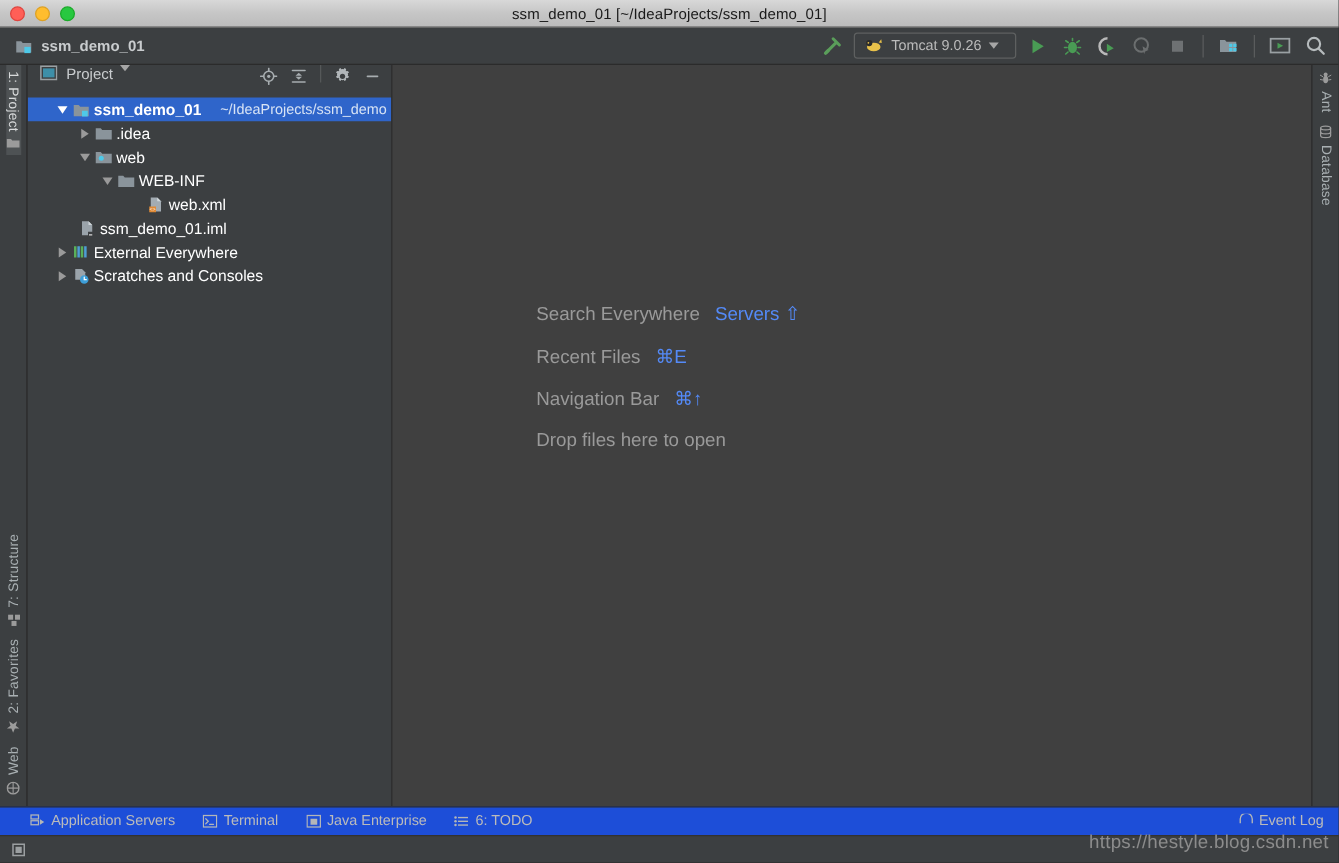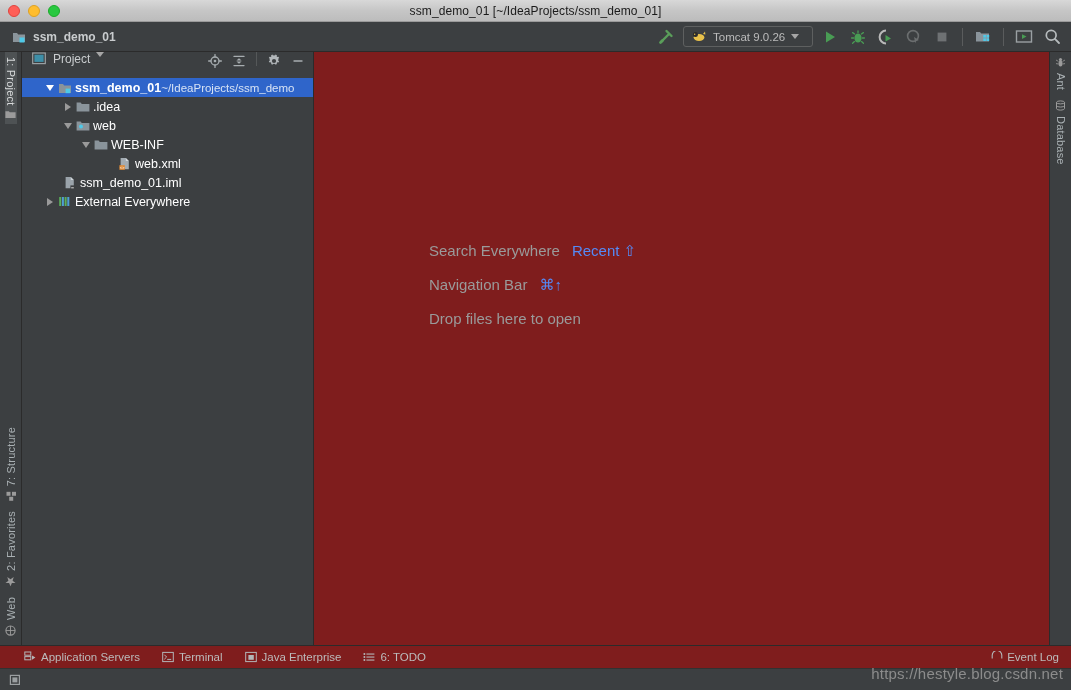--- a/index.html
+++ b/index.html
@@ -130,40 +130,40 @@
   }
   .arrow .t-down {
     width: 0; height: 0;
     border-left: 4px solid transparent; border-right: 4px solid transparent;
     border-top: 6px solid #9a9a9a;
   }
   .node.selected .arrow .t-down { border-top-color: #ffffff; }
   .node-ico { width: 17px; flex: 0 0 17px; display: flex; align-items: center; justify-content: center; }
   .node-label { margin-left: 2px; }
   .node-label.bold { font-weight: bold; }
-  .node-sub { margin-left: 0; font-size: 11.5px; color: #d7e3f5; }
+  .node-sub { margin-left: 15px; font-size: 11.5px; color: #d7e3f5; }
 
   
   .editor {
-    flex: 1 1 auto; background: #7f1d1d;
+    flex: 1 1 auto; background: #404040;
     position: relative; min-width: 0;
     display: flex; align-items: flex-start; justify-content: flex-start;
   }
   .hints {
     margin-top: 190px; margin-left: 115px;
     display: flex; flex-direction: column; gap: 16px;
   }
   .hint-row { display: flex; align-items: baseline; gap: 12px; }
   .hint-label { font-size: 15px; color: #9a9a9a; }
   .hint-key { font-size: 15px; color: #548af7; }
 
   
   .toolwin-bar {
     height: 23px; flex: 0 0 23px;
-    background: #7f1d1d;
+    background: #1d4ed8;
     border-top: 1px solid #2b2b2b;
     display: flex; align-items: center;
     padding-left: 24px; gap: 22px;
     position: relative;
   }
   .tw-item { display: flex; align-items: center; gap: 5px; font-size: 11.5px; color: #bbbbbb; }
   .tw-spacer { flex: 1 1 auto; }
   .event-log { display: flex; align-items: center; gap: 4px; font-size: 11.5px; color: #bbbbbb; padding-right: 12px; }
 
   .status-bar {
@@ -457,29 +457,46 @@
             <svg width="14" height="13" viewBox="0 0 14 13">
               <rect x="1.2" y="2" width="2" height="9" fill="#5ab05a"></rect>
               <rect x="3.9" y="2" width="2" height="9" fill="#4e9ed4"></rect>
               <rect x="6.6" y="2" width="2" height="9" fill="#5ab05a"></rect>
               <rect x="9.3" y="2" width="2" height="9" fill="#4e9ed4"></rect>
             </svg>
           </span>
           <span class="node-label">External Everywhere</span>
         </div>
 
+        <div class="node" style="padding-left:21px">
+          <span class="arrow">
+              <span class="t-right"></span>
+            </span>
+          <span class="node-ico">
+            <svg width="14" height="14" viewBox="0 0 14 14">
+              <path d="M2.2 1.2h5.4l2.6 2.6v6H2.2z" fill="#9aa3aa"></path>
+              <circle cx="9.4" cy="9.6" r="3.4" fill="#3d9ed8"></circle>
+              <path d="M9.4 7.6v2.1h1.6" stroke="#ffffff" stroke-width="1" fill="none" stroke-linecap="round"></path>
+            </svg>
+          </span>
+          <span class="node-label">Scratches and Consoles</span>
+        </div>
 
       </div>
     </div>
 
     <div class="editor">
       <div class="hints">
         <div class="hint-row">
           <span class="hint-label">Search Everywhere</span>
-          <span class="hint-key">Recent ⇧</span>
+          <span class="hint-key">Servers ⇧</span>
+        </div>
+        <div class="hint-row">
+          <span class="hint-label">Recent Files</span>
+          <span class="hint-key">⌘E</span>
         </div>
         <div class="hint-row">
           <span class="hint-label">Navigation Bar</span>
           <span class="hint-key">⌘↑</span>
         </div>
         <div class="hint-row">
           <span class="hint-label">Drop files here to open</span>
         </div>
       </div>
     </div>

